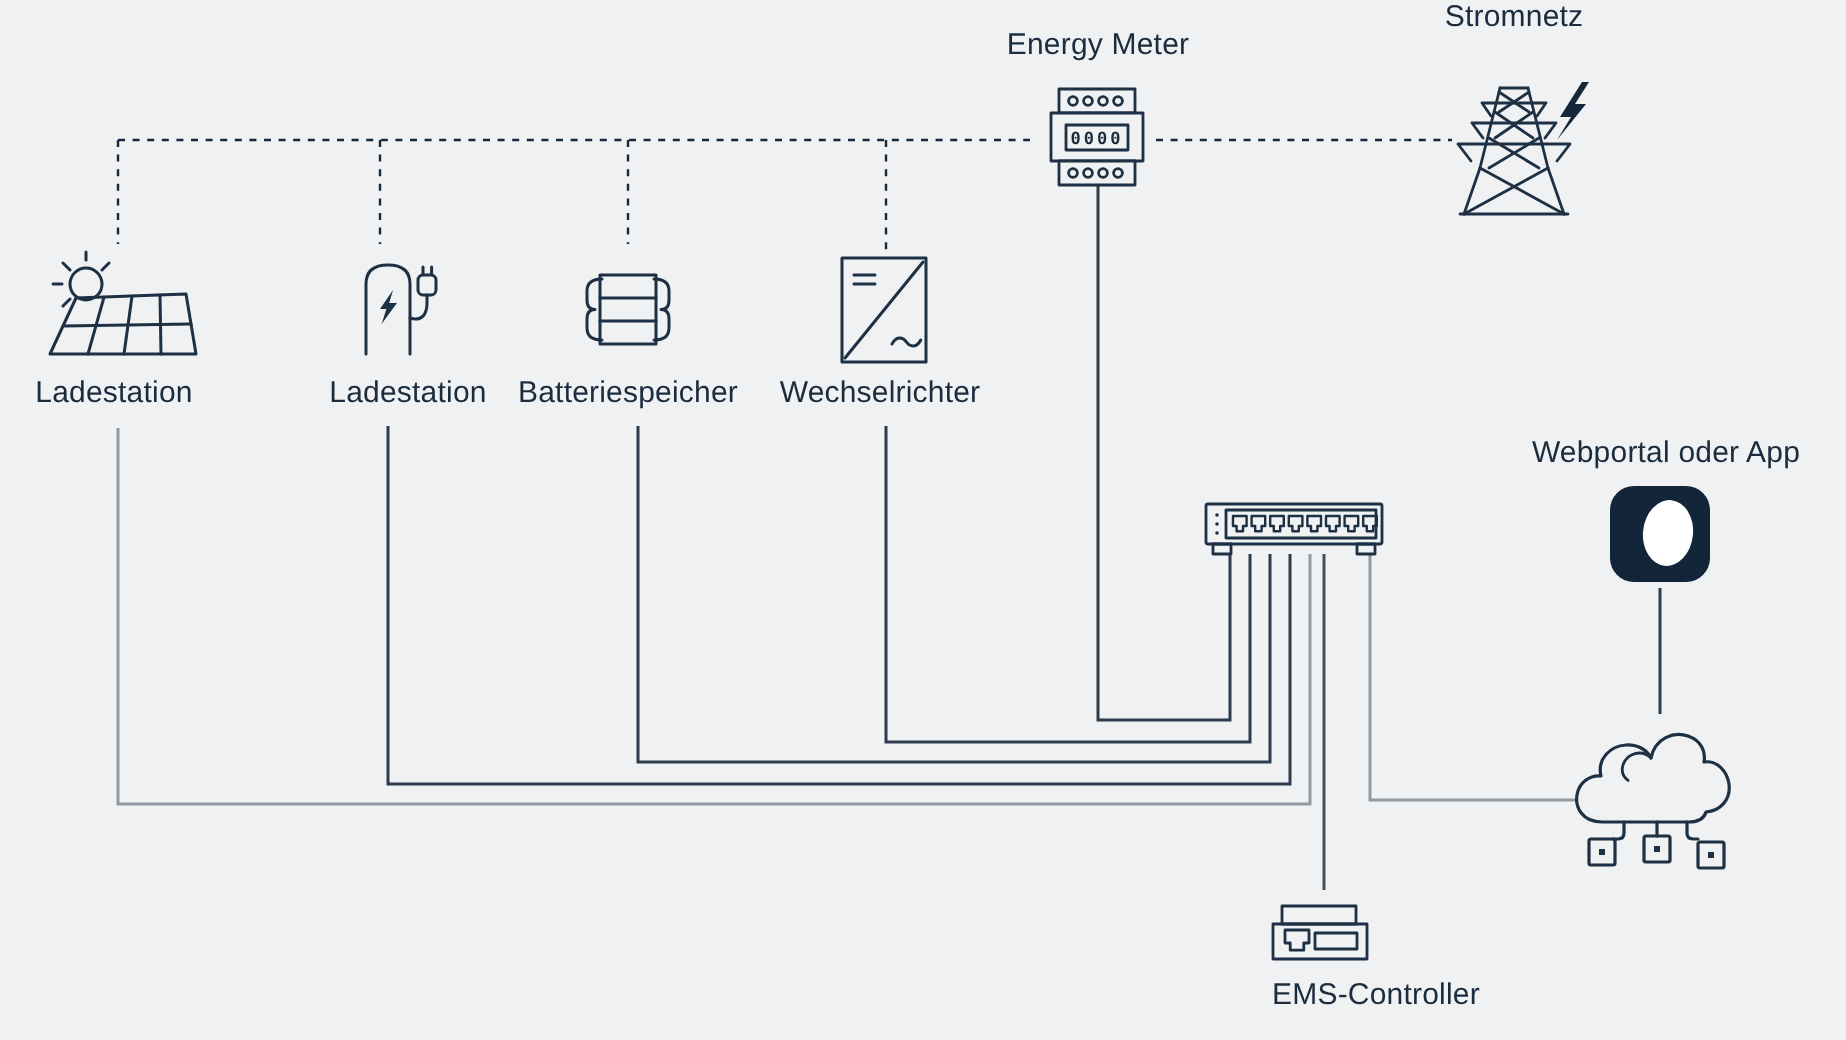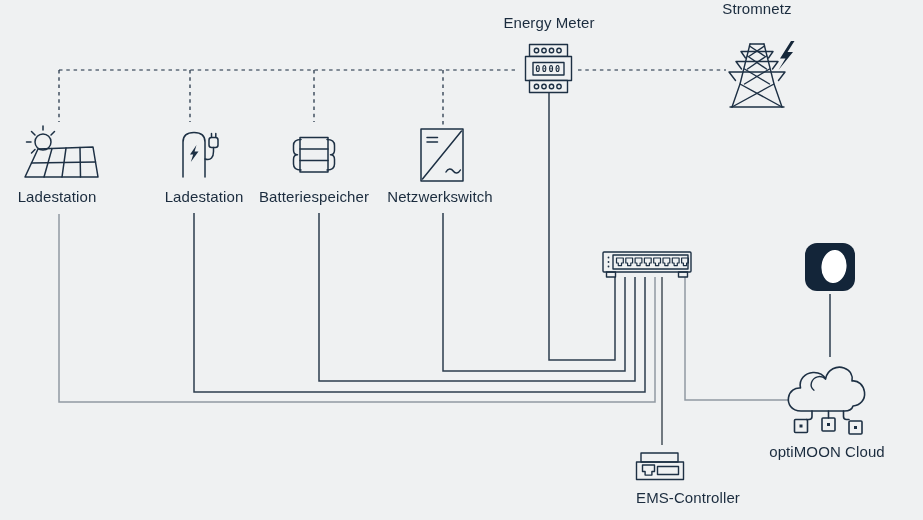--- a/index.html
+++ b/index.html
@@ -178,20 +178,20 @@
   <div class="node-label" style="left:549px;top:14px;">Energy Meter</div>
 
   <div class="node-label" style="left:757px;top:0;">Stromnetz</div>
 
   <div class="node-label" style="left:57px;top:188px;">Ladestation</div>
 
   <div class="node-label" style="left:204px;top:188px;text-align:right;">Ladestation</div>
 
   <div class="node-label" style="left:314px;top:188px;">Batteriespeicher</div>
 
-  <div class="node-label" style="left:440px;top:188px;">Netzwerkswitch</div>
+  <div class="node-label" style="left:440px;top:188px;">Wechselrichter</div>
 
 
+  <div class="node-label" style="left:833px;top:218px;">Webportal oder App</div>
 
-  <div class="node-label" style="left:827px;top:443px;">optiMOON Cloud</div>
 
   <div class="node-label" style="left:688px;top:489px;">EMS-Controller</div>
 </div>
 
 </body></html>

